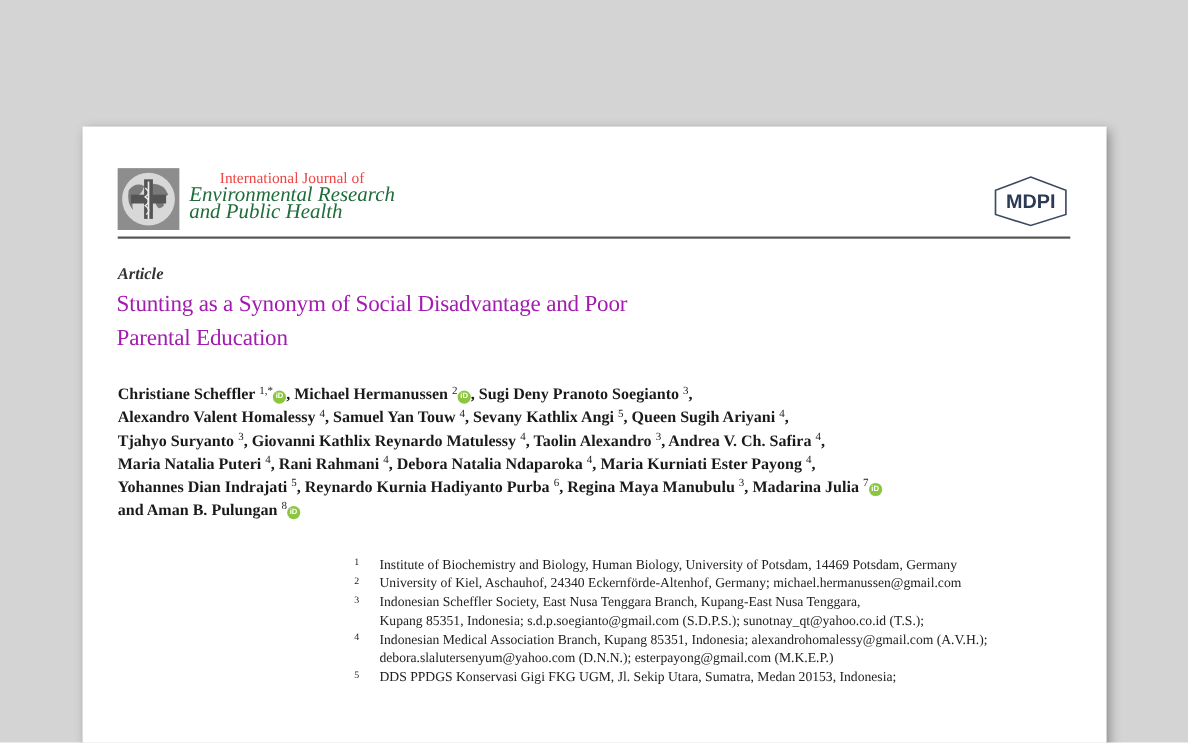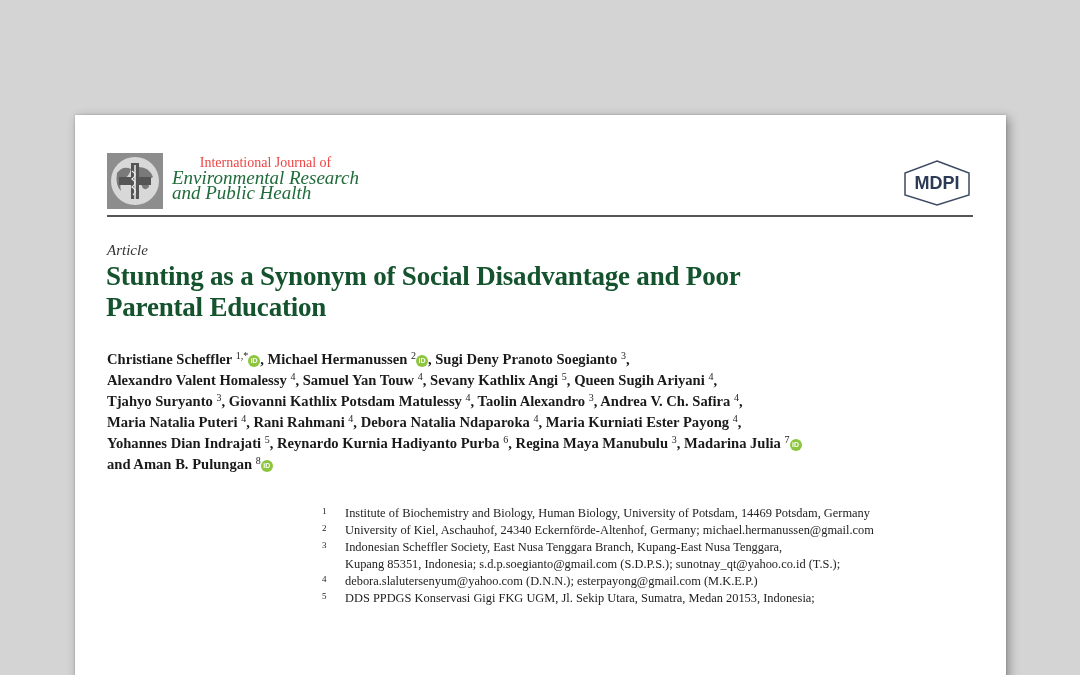--- a/index.html
+++ b/index.html
@@ -29,25 +29,25 @@
   .journal .l2, .journal .l3 {
     font-size:19px; font-weight:normal; font-style:italic; color:#1f6b3a;
   }
   .mdpi {
     position:absolute; right:0; top:8px; width:72px; height:48px;
   }
   .rule {
     position:absolute; left:32px; top:100px; width:866px; height:2px; background:#555;
   }
   .article-type {
-    position:absolute; left:32px; top:127px; font-size:15px; font-style:italic; color:#333;
+    position:absolute; left:32px; top:127px; font-size:15px; font-style:italic; color:#333;font-weight:bold;
   }
   .title {
     position:absolute; left:31px; top:146px; width:820px;
-    font-size:27px; font-weight:bold; line-height:31px; color:#14532d;
+    font-size:21px; font-weight:normal; line-height:31px; color:#a21caf;
     letter-spacing:-0.2px;
   }
   .authors {
     position:absolute; left:32px; top:234px; width:880px;
     font-size:14.6px; font-weight:bold; line-height:21px; color:#1a1a1a;
   }
   .authors sup { font-size:10px; font-weight:normal; vertical-align:5px; line-height:0; }
   .orcid {
     display:inline-block; width:12px; height:12px; border-radius:50%;
     background:#8cc63f; color:#fff; font-size:7px; line-height:12px; text-align:center;
@@ -105,21 +105,21 @@
       <span>Sugi Deny Pranoto Soegianto</span> <sup>3</sup><span>,</span>
     </div>
     <div>
       <span>Alexandro Valent Homalessy</span> <sup>4</sup><span>, </span>
       <span>Samuel Yan Touw</span> <sup>4</sup><span>, </span>
       <span>Sevany Kathlix Angi</span> <sup>5</sup><span>, </span>
       <span>Queen Sugih Ariyani</span> <sup>4</sup><span>,</span>
     </div>
     <div>
       <span>Tjahyo Suryanto</span> <sup>3</sup><span>, </span>
-      <span>Giovanni Kathlix Potsdam Matulessy</span> <sup>4</sup><span>, </span>
+      <span>Giovanni Kathlix Reynardo Matulessy</span> <sup>4</sup><span>, </span>
       <span>Taolin Alexandro</span> <sup>3</sup><span>, </span>
       <span>Andrea V. Ch. Safira</span> <sup>4</sup><span>,</span>
     </div>
     <div>
       <span>Maria Natalia Puteri</span> <sup>4</sup><span>, </span>
       <span>Rani Rahmani</span> <sup>4</sup><span>, </span>
       <span>Debora Natalia Ndaparoka</span> <sup>4</sup><span>, </span>
       <span>Maria Kurniati Ester Payong</span> <sup>4</sup><span>,</span>
     </div>
     <div>
@@ -142,20 +142,21 @@
       <span class="num">2</span>
       <div>University of Kiel, Aschauhof, 24340 Eckernförde-Altenhof, Germany; michael.hermanussen@gmail.com</div>
     </div>
     <div class="aff">
       <span class="num">3</span>
       <div>Indonesian Scheffler Society, East Nusa Tenggara Branch, Kupang-East Nusa Tenggara,</div>
       <div>Kupang 85351, Indonesia; s.d.p.soegianto@gmail.com (S.D.P.S.); sunotnay_qt@yahoo.co.id (T.S.);</div>
     </div>
     <div class="aff">
       <span class="num">4</span>
+      <div>Indonesian Medical Association Branch, Kupang 85351, Indonesia; alexandrohomalessy@gmail.com (A.V.H.);</div>
       <div>debora.slalutersenyum@yahoo.com (D.N.N.); esterpayong@gmail.com (M.K.E.P.)</div>
     </div>
     <div class="aff">
       <span class="num">5</span>
       <div>DDS PPDGS Konservasi Gigi FKG UGM, Jl. Sekip Utara, Sumatra, Medan 20153, Indonesia;</div>
     </div>
   </div>
 
 </div>
 

